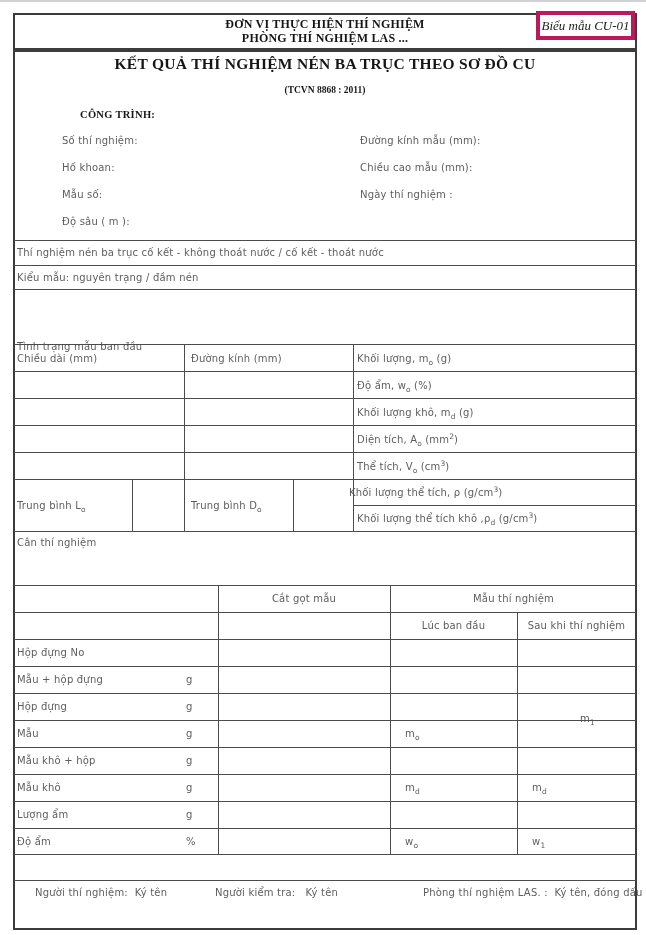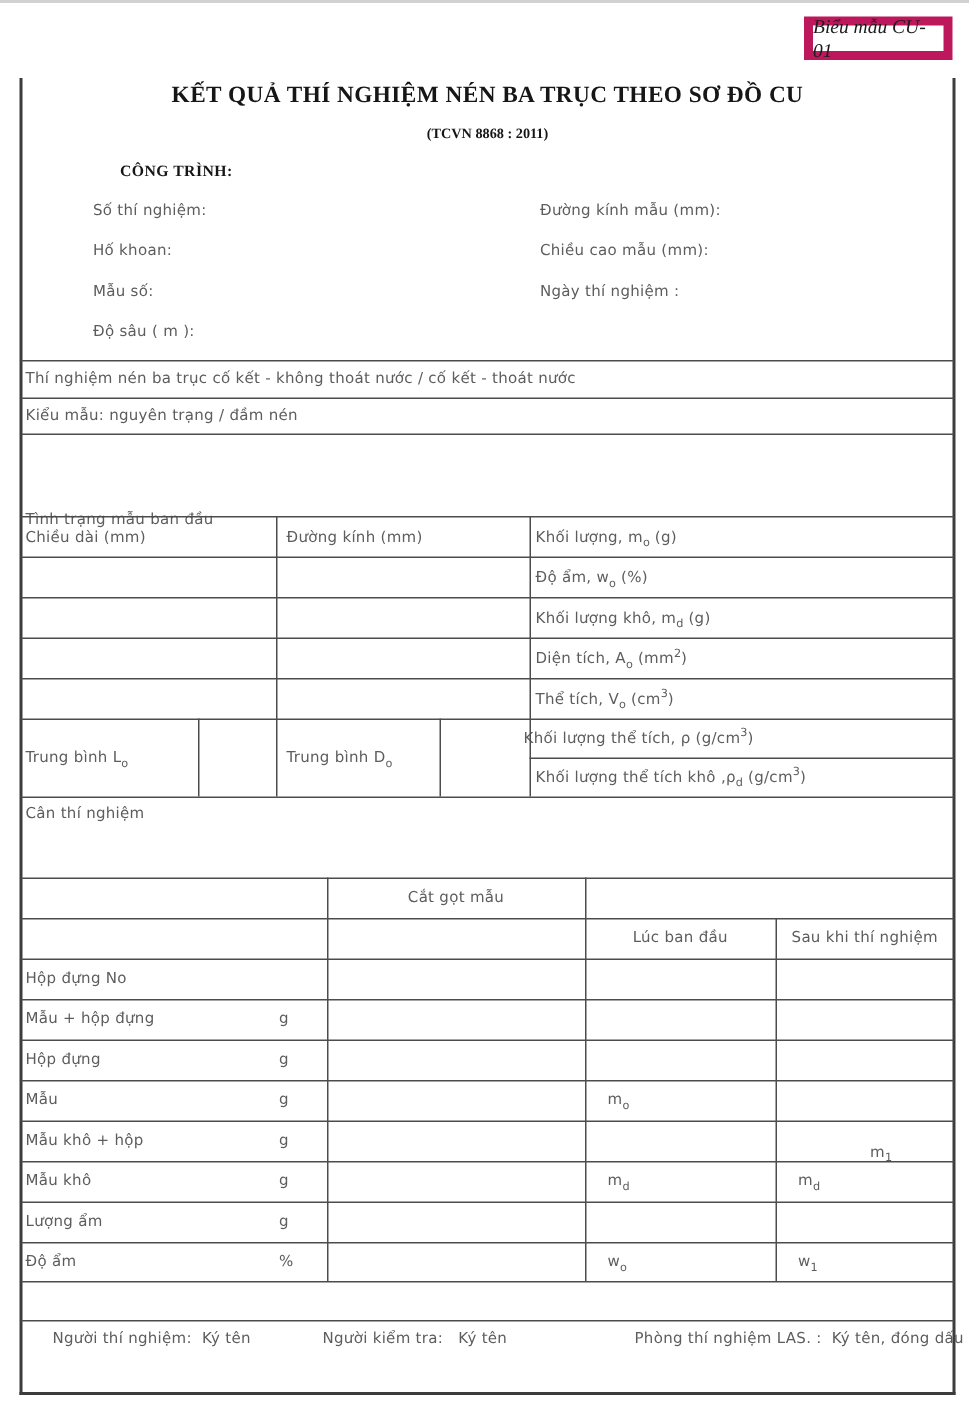--- a/index.html
+++ b/index.html
@@ -24,36 +24,40 @@
     box-sizing:border-box; border:2px solid #3c3c3c; border-bottom:4px solid #3c3c3c;
     text-align:center; padding-top:2px;
   }
   .header-box .org1, .header-box .org2 { font-size:12px; line-height:14px; letter-spacing:0.2px; }
   .main-box {
     position:absolute; left:13px; top:50px; width:624px; height:878px;
     box-sizing:border-box; border:2px solid #3c3c3c; border-top:none;
   }
   .form-code {
     position:absolute; left:536px; top:9px; width:99px; height:29px;
-    box-sizing:border-box; border:6px solid #be185d; background:#fff; z-index:5;
+    box-sizing:border-box; border:4px solid #be185d; background:#fff; z-index:5;
     display:flex; align-items:center; justify-content:center;
   }
   .form-code span {
     font-family:"Liberation Serif","DejaVu Serif",serif; font-style:italic;
     font-size:13px; color:#1c1c1c;
   }
   .title  { position:absolute; left:13px; top:53px; width:624px; text-align:center; font-size:15.5px; letter-spacing:0.3px; }
   .standard { position:absolute; left:13px; top:83px; width:624px; text-align:center; font-size:9.5px; }
   .project { position:absolute; left:80px; top:107px; font-size:10.5px; letter-spacing:0.3px; }
 </style>
 </head>
 <body>
 
 <div class="page">
 
+  <div class="header-box serif">
+    <div class="org1">ĐƠN VỊ THỰC HIỆN THÍ NGHIỆM</div>
+    <div class="org2">PHÒNG THÍ NGHIỆM LAS ...</div>
+  </div>
   <div class="form-code">
     <span>Biểu mẫu CU-01</span>
   </div>
 
   <div class="main-box"></div>
 
   <div class="title serif">KẾT QUẢ THÍ NGHIỆM NÉN BA TRỤC THEO SƠ ĐỒ CU</div>
   <div class="standard serif">(TCVN 8868 : 2011)</div>
   <div class="project serif">CÔNG TRÌNH:</div>
 
@@ -80,36 +84,37 @@
   <span class="lab" style="left:357px; top:458px;"><span>Thể tích, V</span><sub>o</sub><span> (cm</span><sup>3</sup><span>)</span></span>
   <span class="lab" style="left:349px; top:484px;text-align:right;"><span>Khối lượng thể tích, ρ</span><sub></sub><span> (g/cm</span><sup>3</sup><span>)</span></span>
   <span class="lab" style="left:357px; top:510px;"><span>Khối lượng thể tích khô ,ρ</span><sub>d</sub><span> (g/cm</span><sup>3</sup><span>)</span></span>
 
   <span class="lab" style="left:17px; top:497px;"><span>Trung bình L</span><sub>o</sub></span>
   <span class="lab" style="left:191px; top:497px;"><span>Trung bình D</span><sub>o</sub></span>
 
   <span class="lab" style="left:17px; top:534px;">Cân thí nghiệm</span>
 
   <span class="lab center" style="left:218px; top:590px; width:172px;">Cắt gọt mẫu</span>
+  <span class="lab center" style="left:390px; top:590px; width:247px;">Mẫu thí nghiệm</span>
   <span class="lab center" style="left:390px; top:617px; width:127px;">Lúc ban đầu</span>
   <span class="lab center" style="left:517px; top:617px; width:119px;">Sau khi thí nghiệm</span>
 
   <span class="lab" style="left:17px; top:644px;">Hộp đựng No</span>
   <span class="lab" style="left:186px; top:644px;"></span>
 
   <span class="lab" style="left:17px; top:671px;">Mẫu + hộp đựng</span>
   <span class="lab" style="left:186px; top:671px;">g</span>
 
   <span class="lab" style="left:17px; top:698px;">Hộp đựng</span>
   <span class="lab" style="left:186px; top:698px;">g</span>
 
   <span class="lab" style="left:17px; top:725px;">Mẫu</span>
   <span class="lab" style="left:186px; top:725px;">g</span>
   <span class="lab" style="left:405px; top:725px;"><span>m</span><sub>o</sub></span>
-  <span class="lab" style="left:532px; top:760px;padding-left:48px;"><span>m</span><sub>1</sub></span>
+  <span class="lab" style="left:532px; top:710px;padding-left:48px;"><span>m</span><sub>1</sub></span>
 
   <span class="lab" style="left:17px; top:752px;">Mẫu khô + hộp</span>
   <span class="lab" style="left:186px; top:752px;">g</span>
 
   <span class="lab" style="left:17px; top:779px;">Mẫu khô</span>
   <span class="lab" style="left:186px; top:779px;">g</span>
   <span class="lab" style="left:405px; top:779px;"><span>m</span><sub>d</sub></span>
   <span class="lab" style="left:532px; top:779px;"><span>m</span><sub>d</sub></span>
 
   <span class="lab" style="left:17px; top:806px;">Lượng ẩm</span>

